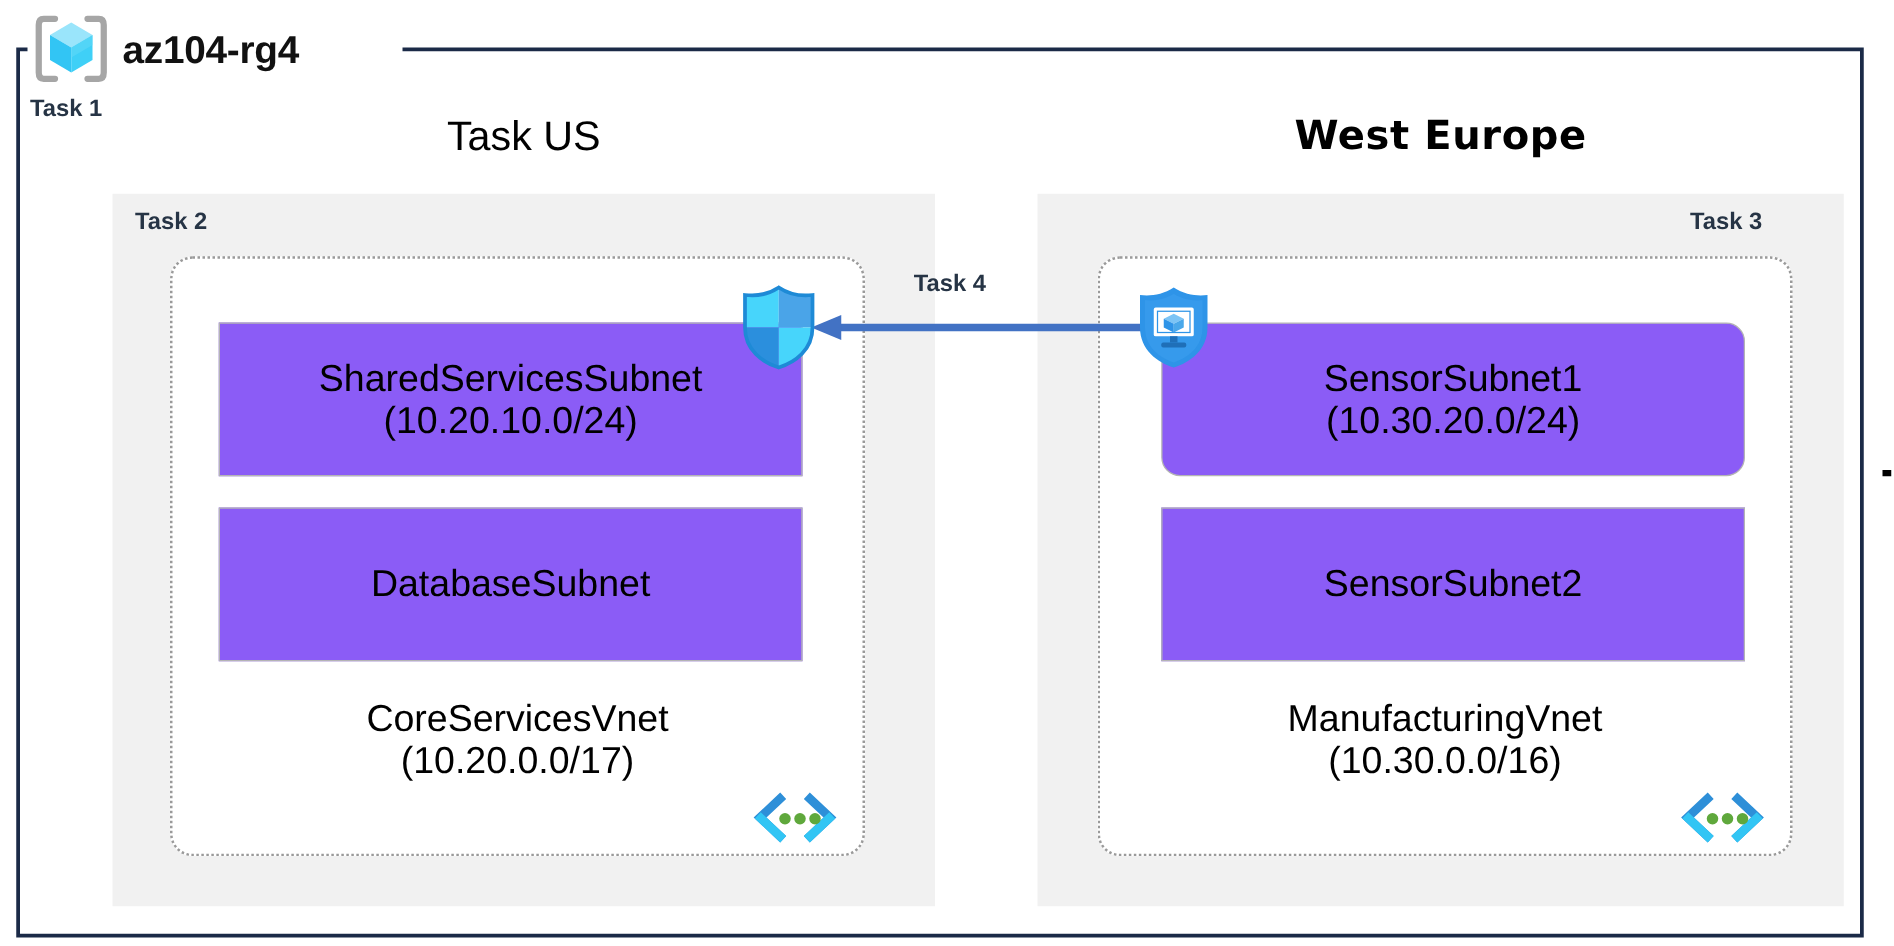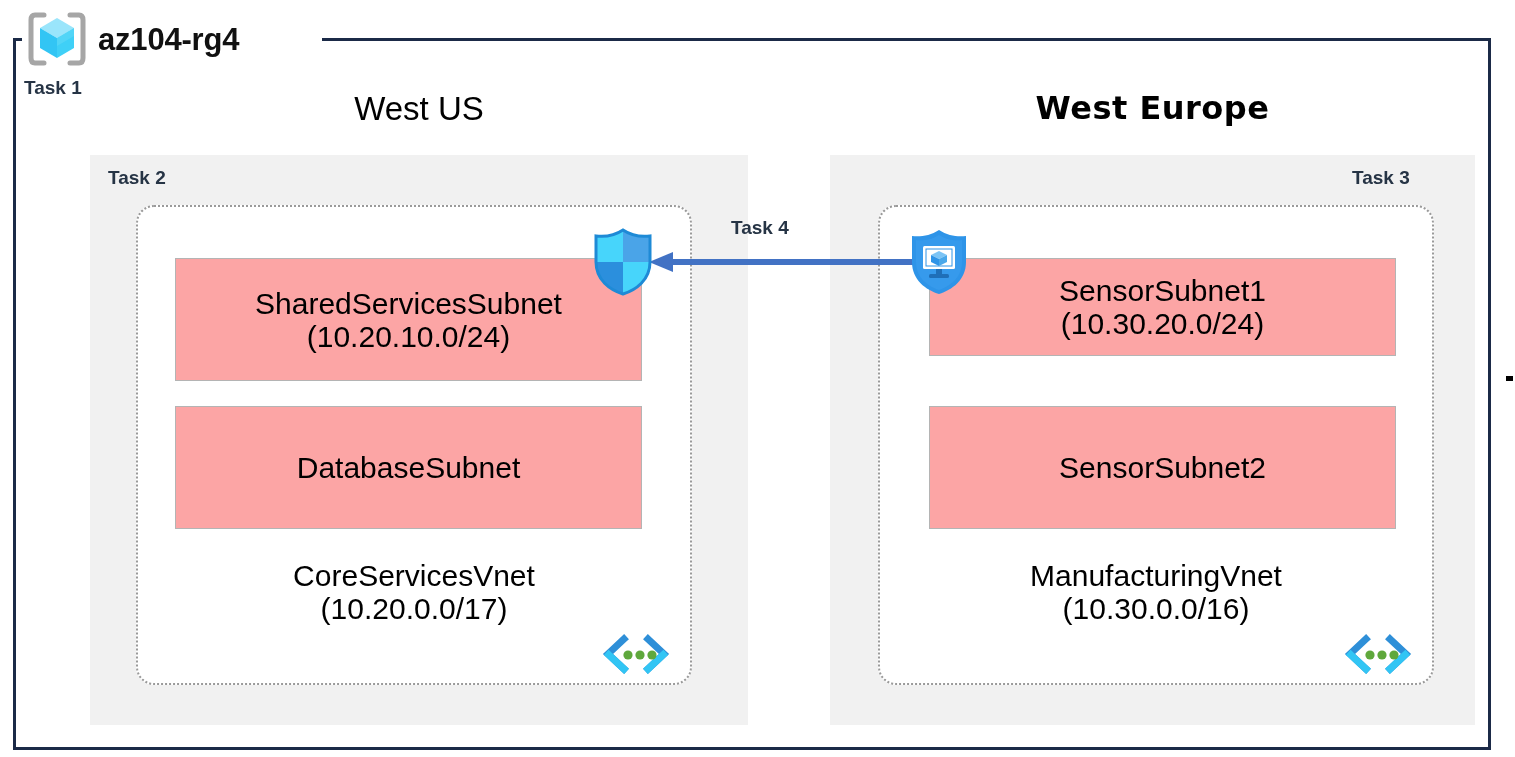--- a/index.html
+++ b/index.html
@@ -132,37 +132,37 @@
     position: absolute;
     right: 18px;
     bottom: 8px;
     width: 72px;
     height: 42px;
   }
 
   
   .subnet {
     position: absolute;
-    background: #fca5a5;
+    background: #8b5cf6;
     border: 1px solid #b4b4b4;
     box-sizing: border-box;
     display: flex;
     flex-direction: column;
     align-items: center;
     justify-content: center;
     font-size: 30px;
     color: #000000;
     line-height: 1.1;
     text-align: center;
   }
   .subnet span { display: block; }
 
   .sn-shared   { left: 175px;  top: 258px; width: 467px; height: 123px; }
   .sn-database { left: 175px;  top: 406px; width: 467px; height: 123px; }
-  .sn-sensor1  { left: 929px;  top: 258px; width: 467px; height: 98px; }
+  .sn-sensor1  { left: 929px;  top: 258px; width: 467px; height: 123px; border-radius: 15px; }
   .sn-sensor2  { left: 929px;  top: 406px; width: 467px; height: 123px; }
 
   
   .icon-abs { position: absolute; }
   .nsg-shield  { left: 592px; top: 228px; width: 62px; height: 68px; }
   .vm-shield   { left: 908px; top: 228px; width: 62px; height: 68px; }
 
   
   .peer-arrow {
     position: absolute;
@@ -204,21 +204,21 @@
       <polygon points="50,18 50,38 33,48 33,28" fill="#3fd0f7"></polygon>
 
       <polygon points="33,28 50,18 50,26 33,36" fill="#63d8f8" opacity="0.55"></polygon>
     </svg>
     <span class="rg-title">az104-rg4</span>
   </div>
 
   <div class="task-label task1">Task 1</div>
 
   <div class="region region-east"></div>
-  <div class="region-name region-name-east">West US</div>
+  <div class="region-name region-name-east">Task US</div>
   <div class="task-label task2">Task 2</div>
 
   <div class="vnet vnet-core">
     <div class="vnet-label" style="bottom:58px;">
       <span>CoreServicesVnet</span>
       <span class="l2">(10.20.0.0/17)</span>
     </div>
     <svg class="vnet-icon" viewBox="0 0 72 42">
       <path d="M24 6 L8 21 L24 36" fill="none" stroke="#2e8fd8" stroke-width="7" stroke-linecap="square"></path>
       <path d="M24 6 L8 21 L24 36" fill="none" stroke="#32c5f4" stroke-width="7" stroke-linecap="square" stroke-dasharray="23 40" stroke-dashoffset="-23"></path>

